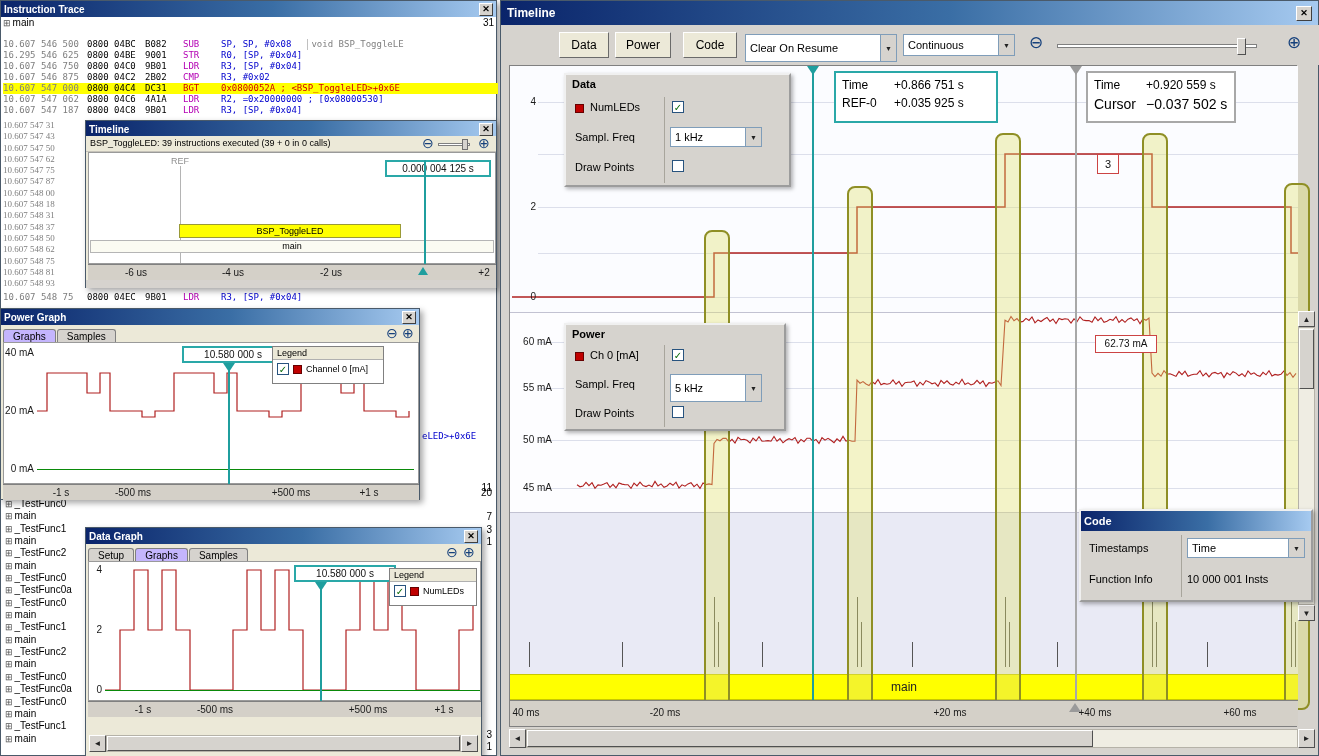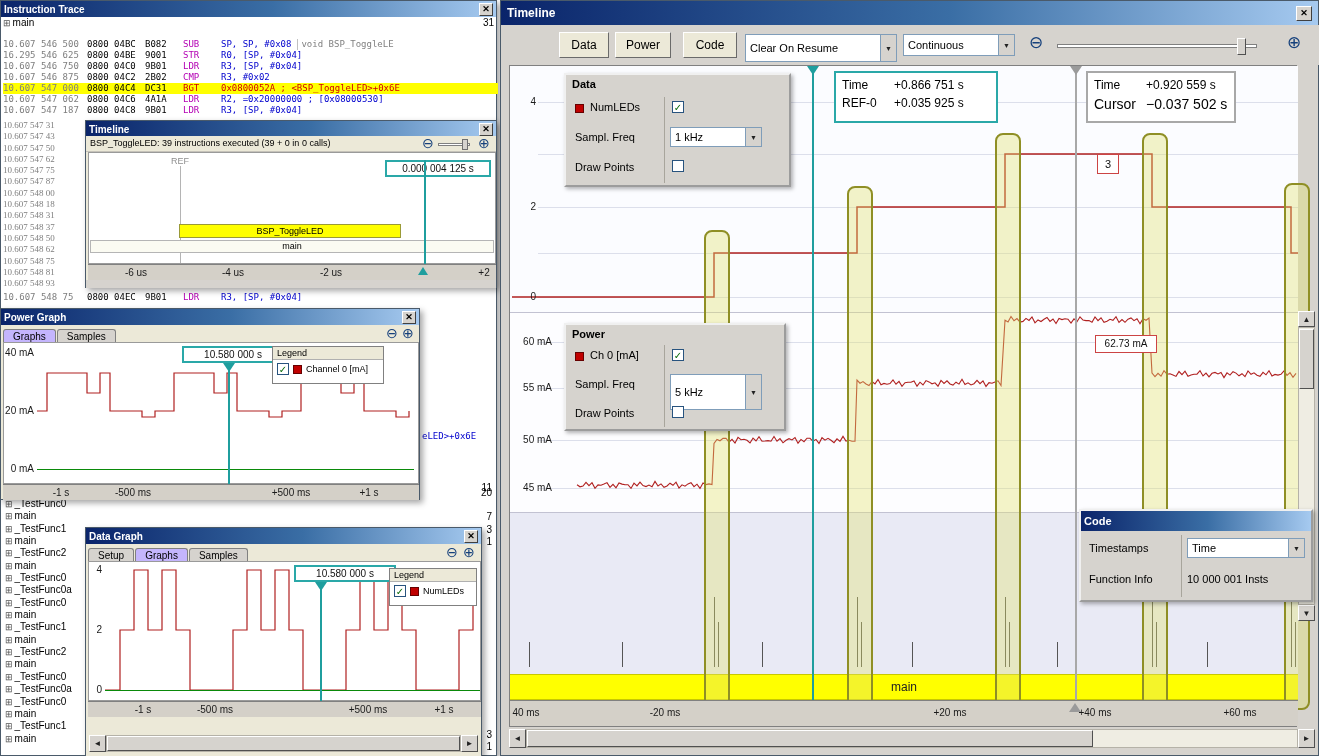--- a/index.html
+++ b/index.html
@@ -15,21 +15,21 @@
   .mono{font-family:"DejaVu Sans Mono",monospace}
   .treerow{position:relative;height:11px;font-size:10px;line-height:11px;white-space:nowrap;color:#000}
   .tico{color:#555;font-size:9px;margin:0 2px 0 2px}
   .tcnt{position:absolute;right:4px;top:0}
   .trow{display:flex;height:11px;line-height:11px;font-size:9px;font-family:"DejaVu Sans Mono",monospace;white-space:pre}
   .c-time{width:84px;color:#7e7e7e}
   .c-addr{width:58px;color:#000}
   .c-op{width:38px;color:#000}
   .c-mn{width:38px;color:#b400b4}
   .c-args{color:#0000cd}
-  .c-com{color:#808080;border-left:1px solid #c0c0c0;padding-left:3px;margin-left:6px}
+  .c-com{color:#808080;border-left:1px solid #c0c0c0;padding-left:3px;margin-left:16px}
   .hl{background:#ffff00}
   .hl .c-mn,.hl .c-args{color:#d00000}
   .tsrow{height:11.3px;line-height:11.3px;font-size:9px;font-family:Liberation Serif, serif;color:#7e7e7e;white-space:pre}
   .cnt{position:absolute;right:4px;font-size:10px;color:#000}
   .axis{background:#d4d0c8;border-top:1px solid #808080;overflow:hidden}
   .axlab{position:absolute;font-size:10px;color:#1a1a1a;text-align:center}
   .ylab{position:absolute;font-size:10px;color:#1a1a1a;text-align:right}
   .cybox{position:absolute;background:#fff;border:2px solid #2aa8a8;font-size:10px;color:#111;text-align:center}
   .tab{display:inline-block;background:#d6d3ce;border:1px solid #808080;border-bottom:none;border-radius:3px 3px 0 0;padding:1px 9px;font-size:10px;margin-right:1px;cursor:default}
   .tab.act{background:#c4b5fd}
@@ -369,21 +369,21 @@
       <span class="cb" style="left:106px;top:85px"></span>
     </div>
 
     <div class="panel" style="left:63px;top:322px;width:222px;height:108px;z-index:21">
       <div class="hdr">Power</div>
       <div class="abs" style="left:98px;top:20px;width:1px;height:82px;background:#a8a59c"></div>
       <span class="sw" style="left:9px;top:27px"></span>
       <span class="plabel" style="left:24px;top:24px">Ch 0 [mA]</span>
       <span class="cb on" style="left:106px;top:24px"></span>
       <span class="plabel" style="left:9px;top:53px">Sampl. Freq</span>
-      <div class="dd" style="left:104px;top:49px;width:92px;height:36px">
+      <div class="dd" style="left:104px;top:49px;width:92px;height:28px">
         <span class="t">5 kHz</span>
         <span class="b">▼</span>
       </div>
       <span class="plabel" style="left:9px;top:82px">Draw Points</span>
       <span class="cb" style="left:106px;top:81px"></span>
     </div>
 
     <div class="panel" style="left:578px;top:508px;width:234px;height:93px;z-index:22;padding:0">
       <div class="tbar" style="height:20px;font-size:11px">
         <span>Code</span>

